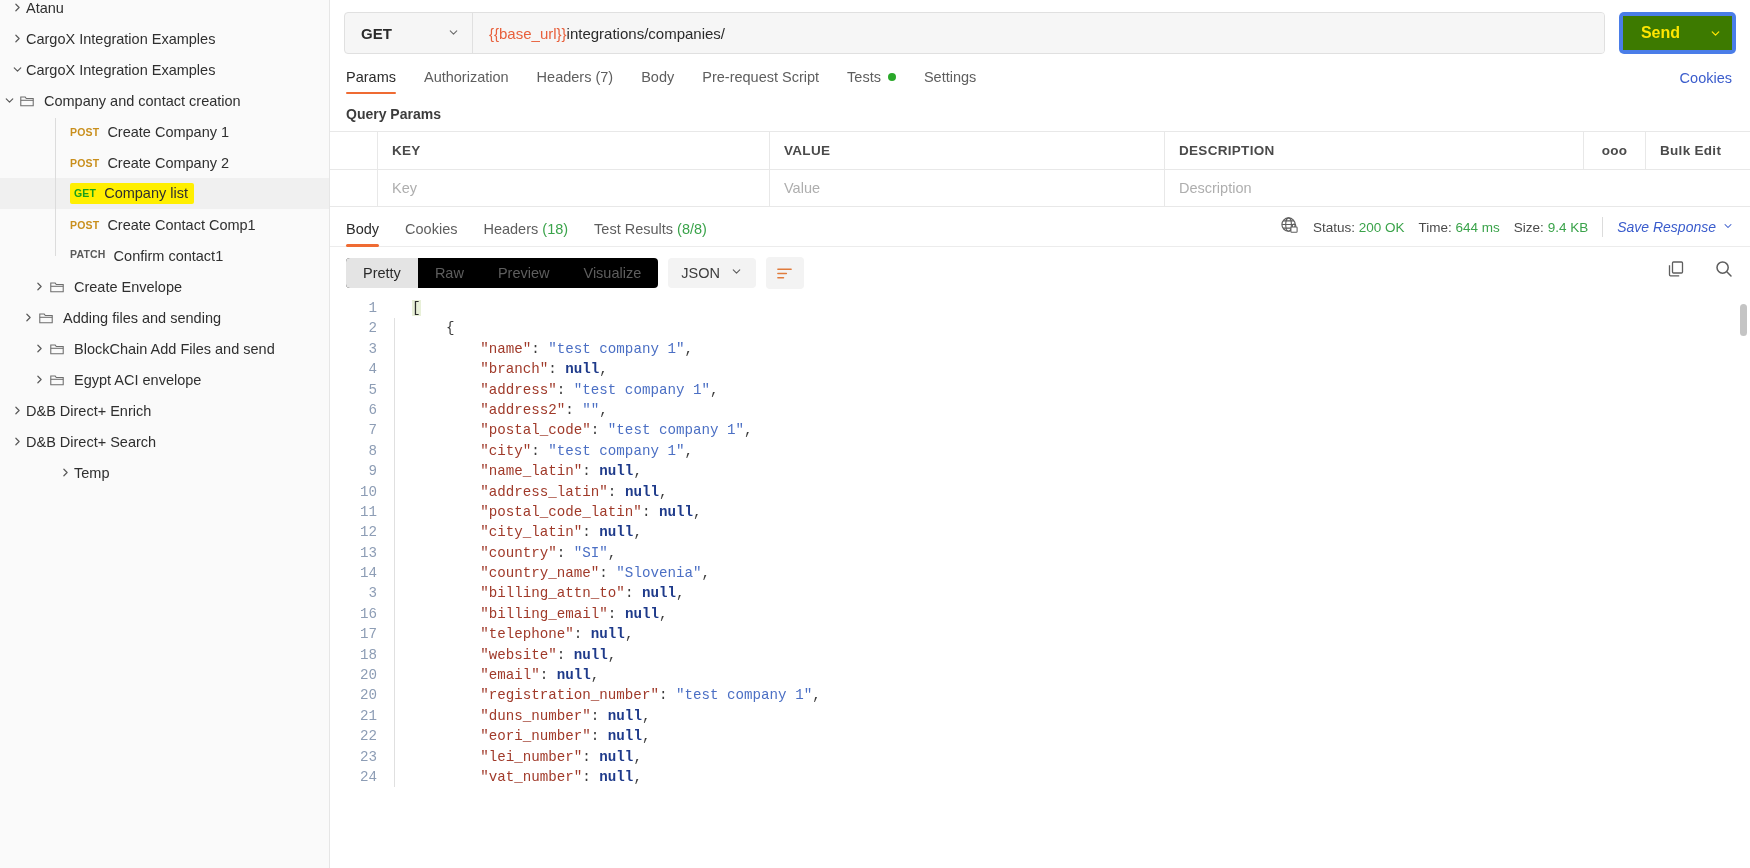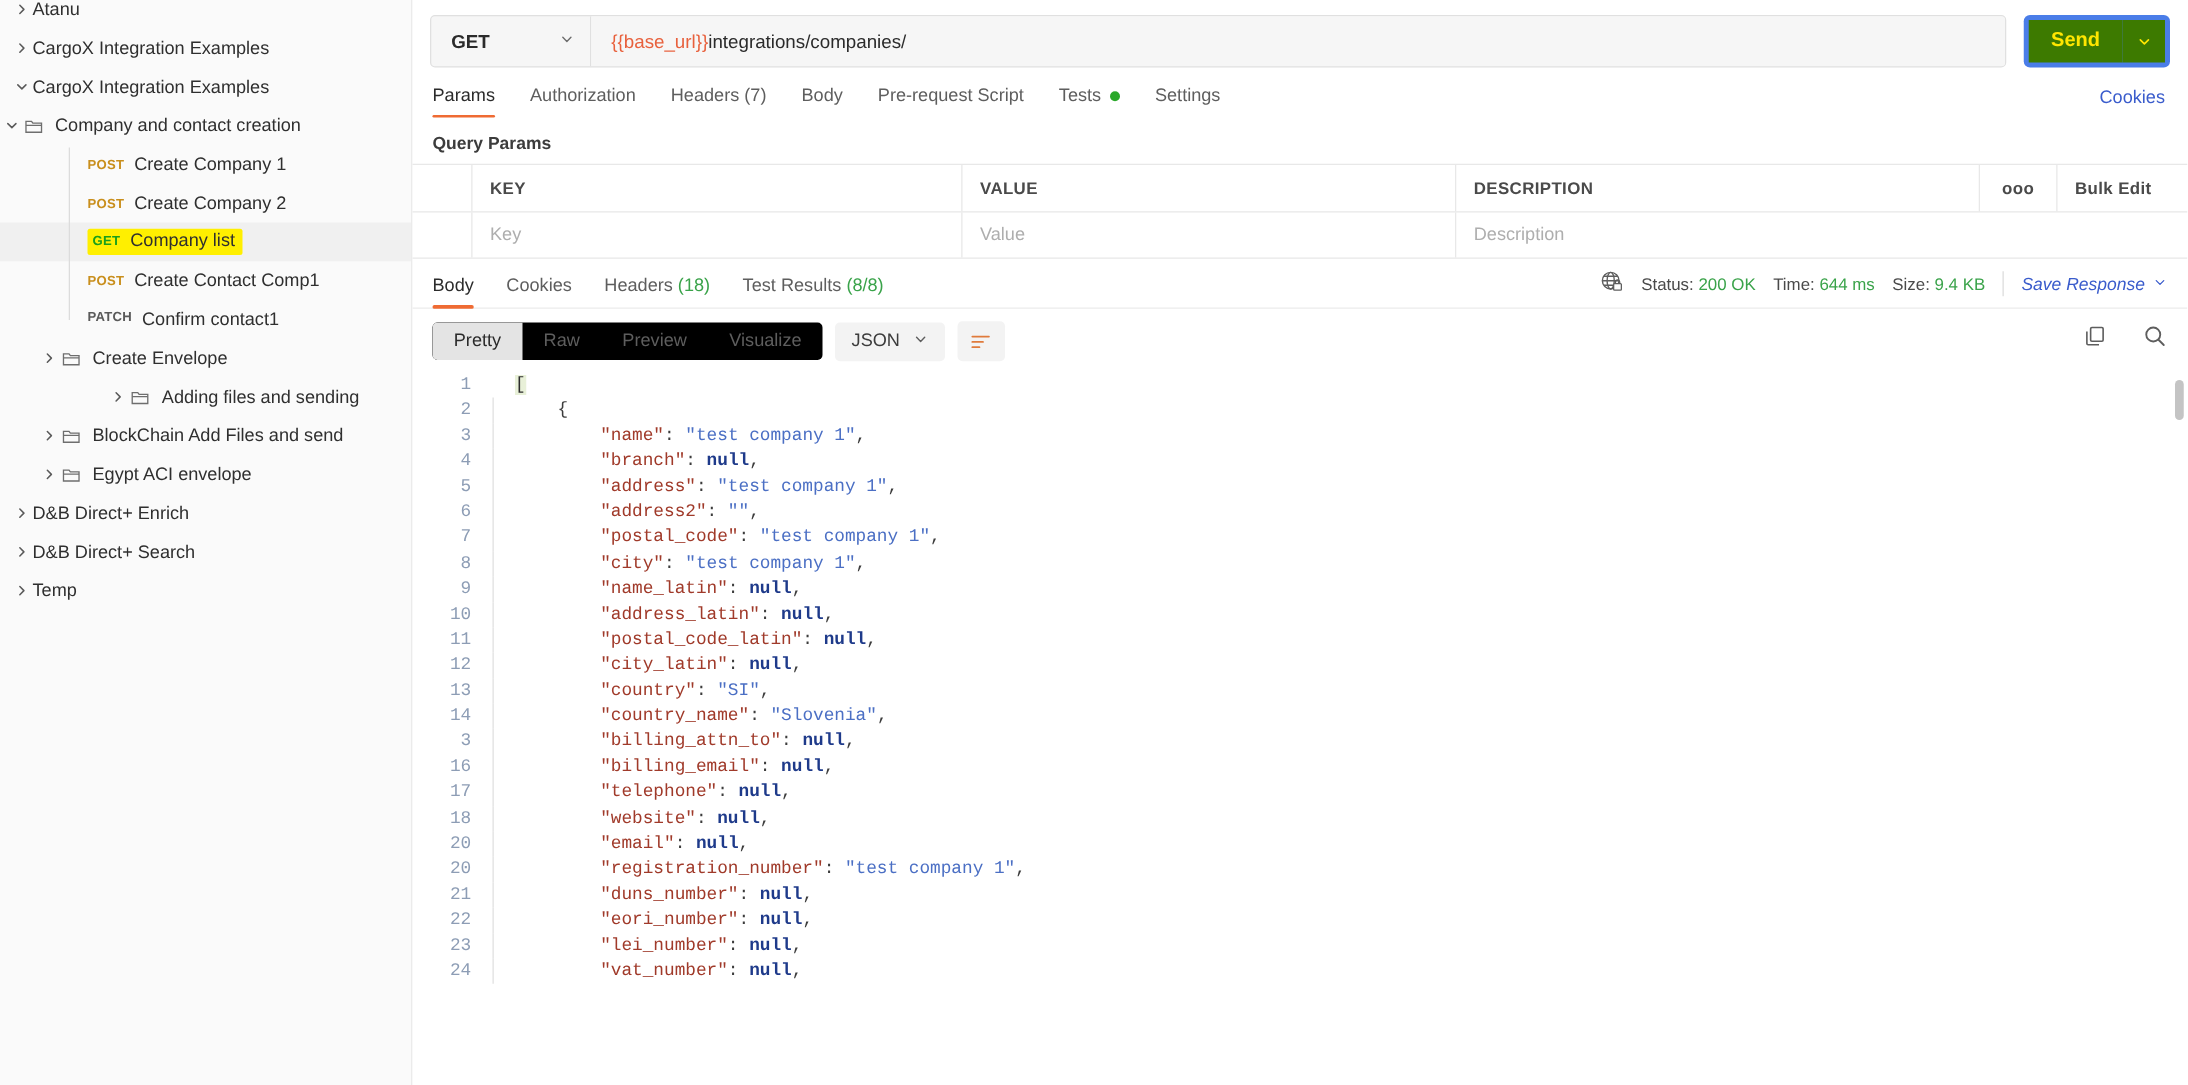--- a/index.html
+++ b/index.html
@@ -365,21 +365,21 @@
           <span class="folder-ico">
             <svg width="16" height="16" viewBox="0 0 18 18" fill="none" stroke="currentColor" stroke-width="1.2">
               <path d="M2 4.6h5l1.2 1.6H16v8.2H2z"></path>
               <path d="M2 8.2h14"></path>
             </svg>
           </span>
           <span style="display: inline-flex; align-items: flex-end;">
             <span class="label">Create Envelope</span>
           </span>
         </div>
-        <div class="row" style="padding-left: 44px; justify-content: center;">
+        <div class="row" style="padding-left: 19px;">
           <span class="caret">
             <svg width="13" height="13" viewBox="0 0 16 16">
               <path d="M6 4l4 4-4 4" stroke="currentColor" stroke-width="1.5" fill="none" stroke-linecap="round" stroke-linejoin="round"></path>
             </svg>
           </span>
           <span class="folder-ico">
             <svg width="16" height="16" viewBox="0 0 18 18" fill="none" stroke="currentColor" stroke-width="1.2">
               <path d="M2 4.6h5l1.2 1.6H16v8.2H2z"></path>
               <path d="M2 8.2h14"></path>
             </svg>
@@ -433,21 +433,21 @@
         <div class="row" style="padding-left: 8px;">
           <span class="caret">
             <svg width="13" height="13" viewBox="0 0 16 16">
               <path d="M6 4l4 4-4 4" stroke="currentColor" stroke-width="1.5" fill="none" stroke-linecap="round" stroke-linejoin="round"></path>
             </svg>
           </span>
           <span style="display: inline-flex; align-items: center;">
             <span class="label">D&amp;B Direct+ Search</span>
           </span>
         </div>
-        <div class="row" style="padding-left: 8px;">
+        <div class="row" style="padding-left: 8px; margin-left: 48px;">
           <span class="caret">
             <svg width="13" height="13" viewBox="0 0 16 16">
               <path d="M6 4l4 4-4 4" stroke="currentColor" stroke-width="1.5" fill="none" stroke-linecap="round" stroke-linejoin="round"></path>
             </svg>
           </span>
           <span style="display: inline-flex; align-items: center;">
             <span class="label">Temp</span>
           </span>
         </div>
       </div>

